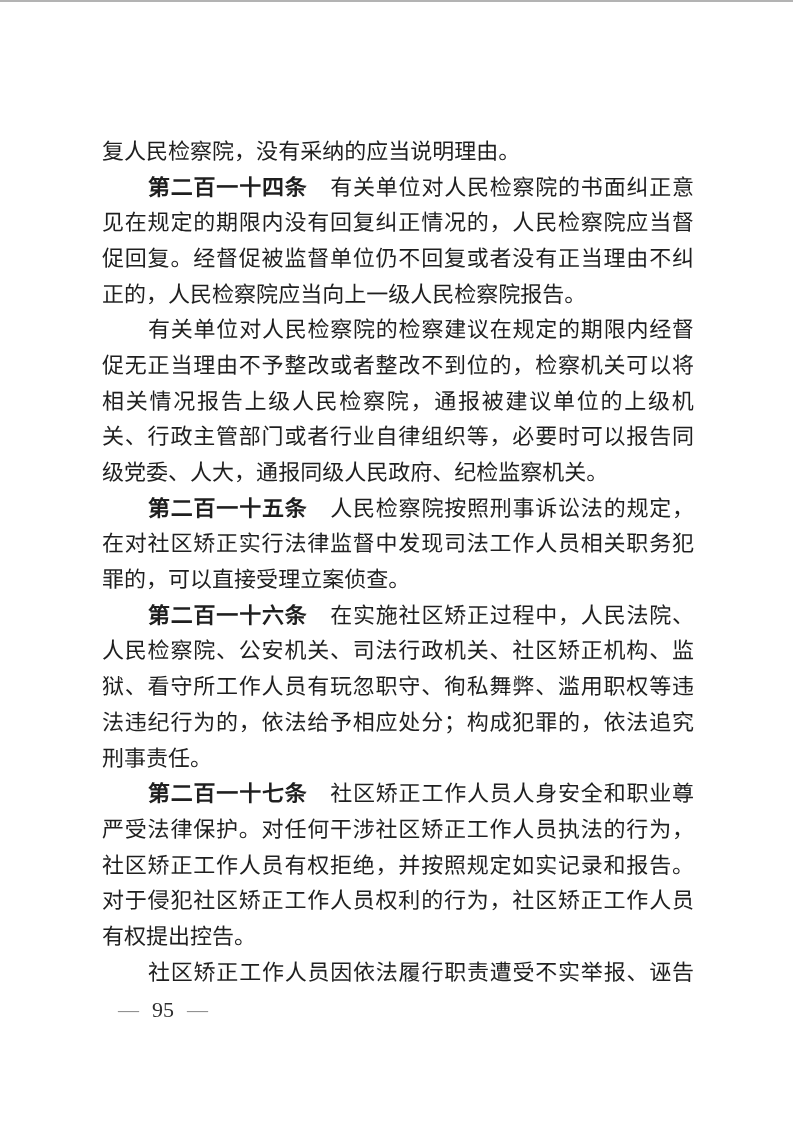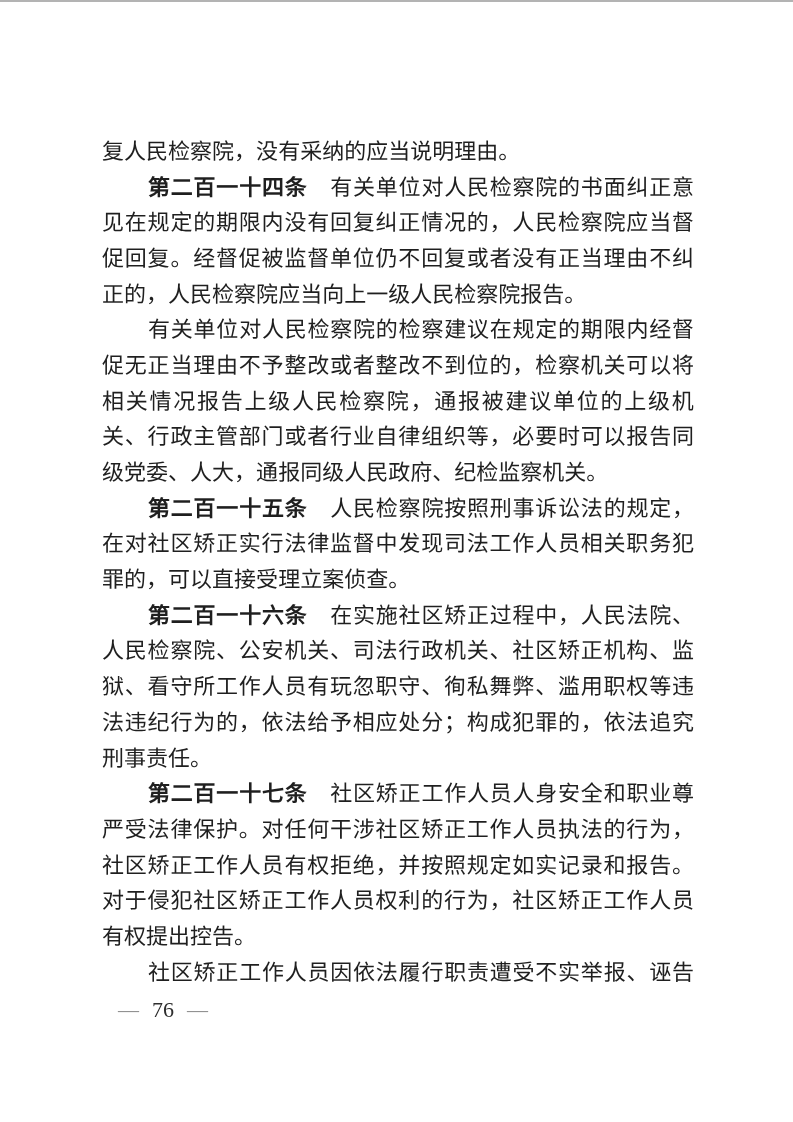--- a/index.html
+++ b/index.html
@@ -102,16 +102,16 @@
       <div class="line justify indent"><span class="b">第</span><span class="b">二</span><span class="b">百</span><span class="b">一</span><span class="b">十</span><span class="b">七</span><span class="b">条</span><span>　</span><span>社</span><span>区</span><span>矫</span><span>正</span><span>工</span><span>作</span><span>人</span><span>员</span><span>人</span><span>身</span><span>安</span><span>全</span><span>和</span><span>职</span><span>业</span><span>尊</span></div>
       <div class="line justify"><span>严</span><span>受</span><span>法</span><span>律</span><span>保</span><span>护</span><span>。</span><span>对</span><span>任</span><span>何</span><span>干</span><span>涉</span><span>社</span><span>区</span><span>矫</span><span>正</span><span>工</span><span>作</span><span>人</span><span>员</span><span>执</span><span>法</span><span>的</span><span>行</span><span>为</span><span>，</span></div>
       <div class="line justify"><span>社</span><span>区</span><span>矫</span><span>正</span><span>工</span><span>作</span><span>人</span><span>员</span><span>有</span><span>权</span><span>拒</span><span>绝</span><span>，</span><span>并</span><span>按</span><span>照</span><span>规</span><span>定</span><span>如</span><span>实</span><span>记</span><span>录</span><span>和</span><span>报</span><span>告</span><span>。</span></div>
       <div class="line justify"><span>对</span><span>于</span><span>侵</span><span>犯</span><span>社</span><span>区</span><span>矫</span><span>正</span><span>工</span><span>作</span><span>人</span><span>员</span><span>权</span><span>利</span><span>的</span><span>行</span><span>为</span><span>，</span><span>社</span><span>区</span><span>矫</span><span>正</span><span>工</span><span>作</span><span>人</span><span>员</span></div>
       <div class="line"><span>有</span><span>权</span><span>提</span><span>出</span><span>控</span><span>告</span><span>。</span></div>
       <div class="line justify indent"><span>社</span><span>区</span><span>矫</span><span>正</span><span>工</span><span>作</span><span>人</span><span>员</span><span>因</span><span>依</span><span>法</span><span>履</span><span>行</span><span>职</span><span>责</span><span>遭</span><span>受</span><span>不</span><span>实</span><span>举</span><span>报</span><span>、</span><span>诬</span><span>告</span></div>
     </div>
 
   <div class="footer">
     <span class="dash">—</span>
-    <span class="num">76</span>
+    <span class="num">95</span>
     <span class="dash">—</span>
   </div>
 </div>
 
 </body></html>

